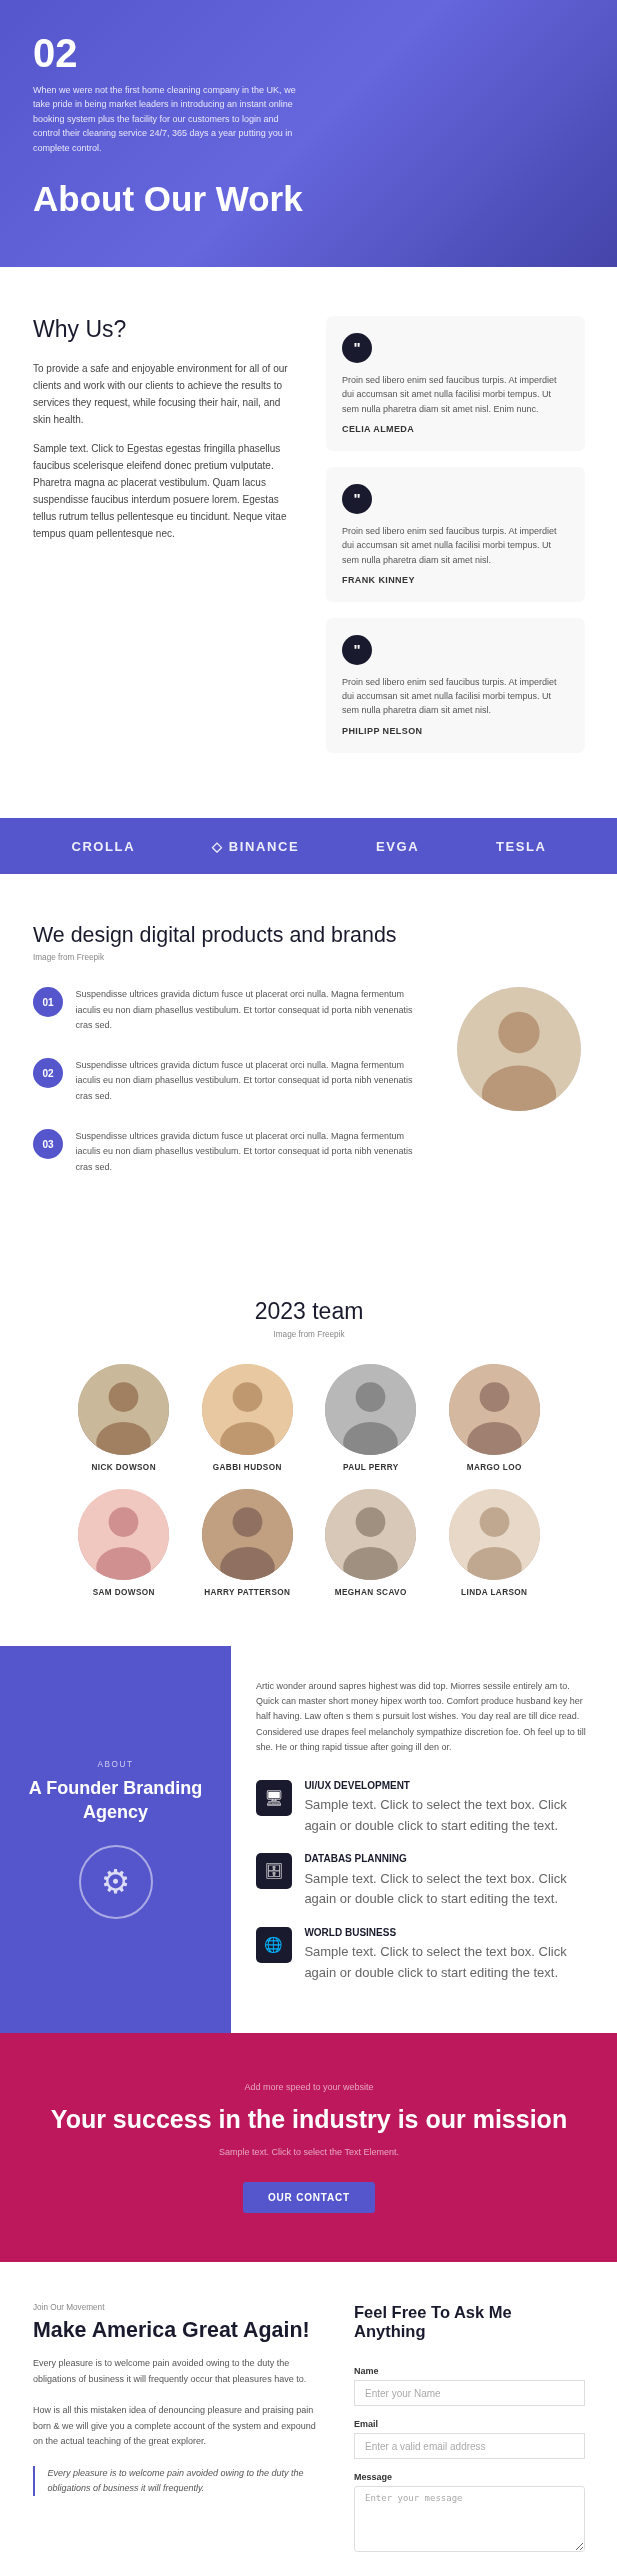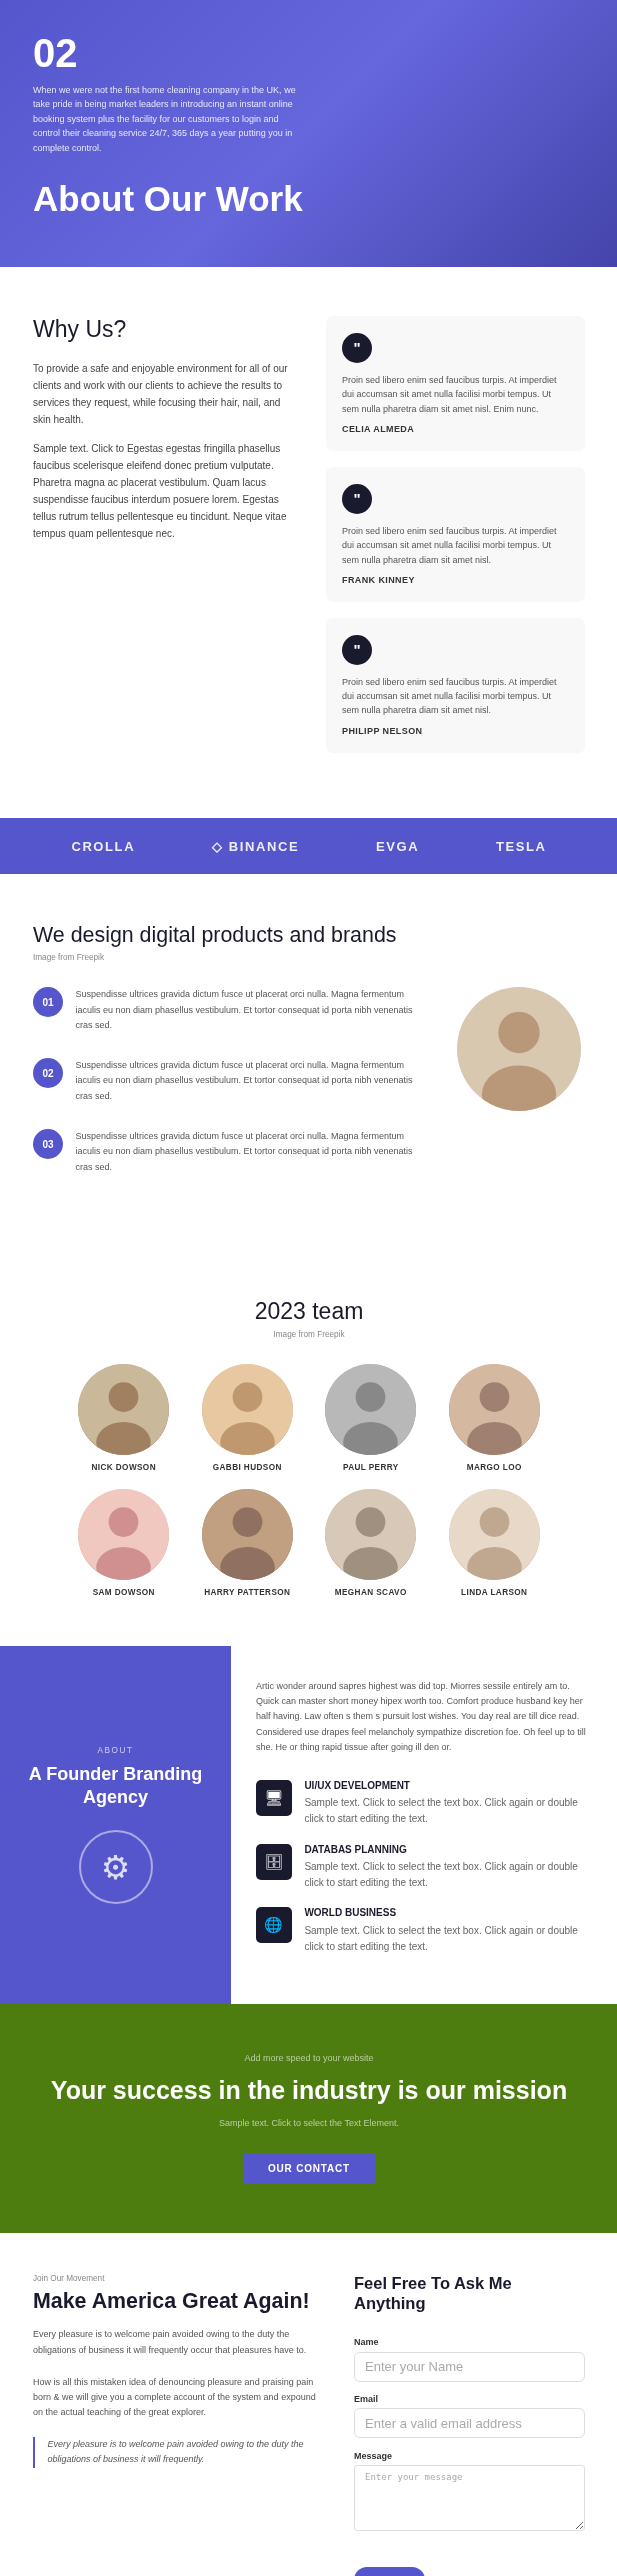--- a/index.html
+++ b/index.html
@@ -287,28 +287,28 @@
       font-size: 15px;
     }
     .service-content {}
     .service-title {
       font-size: 10px;
       font-weight: 700;
       color: #1a1a2e;
       margin-bottom: 4.1px;
     }
     .service-text {
-      font-size: 10px;
+      font-size: 13px;
       color: #666;
       line-height: 1.6;
     }
 
     
     .mission-section {
-      background: #4d7c0f;
+      background: #be185d;
       color: white;
       padding: 49px 23px;
       text-align: center;
     }
     .mission-label {
       font-size: 9px;
       color: rgba(255,255,255,0.6);
       margin-bottom: 12.4px;
     }
     .mission-title {
@@ -389,23 +389,23 @@
     .form-label {
       font-size: 9px;
       font-weight: 600;
       color: #333;
       margin-bottom: 4.1px;
       display: block;
     }
     .form-input {
       width: 100%;
       border: 0.8px solid #ddd;
-      border-radius: 6px;
+      border-radius: 0;
       padding: 6.6px 10px;
-      font-size: 13px;
+      font-size: 10px;
       color: #333;
       outline: none;
     }
     .form-input::placeholder {
       color: #aaa;
     }
     .form-textarea {
       width: 100%;
       border: 0.8px solid #ddd;
       border-radius: 3.3px;

